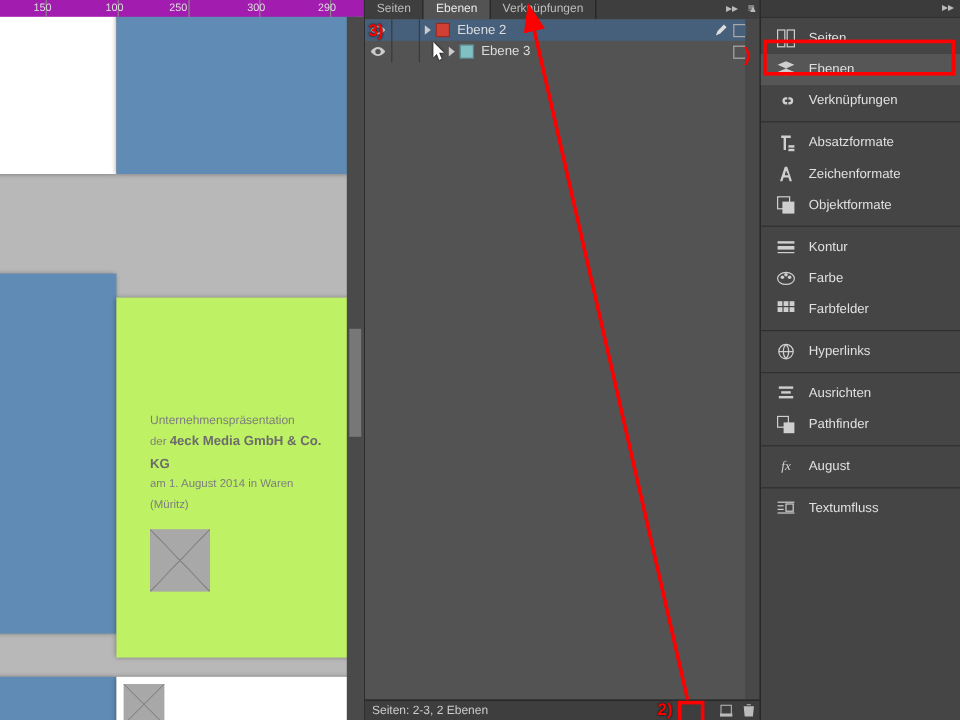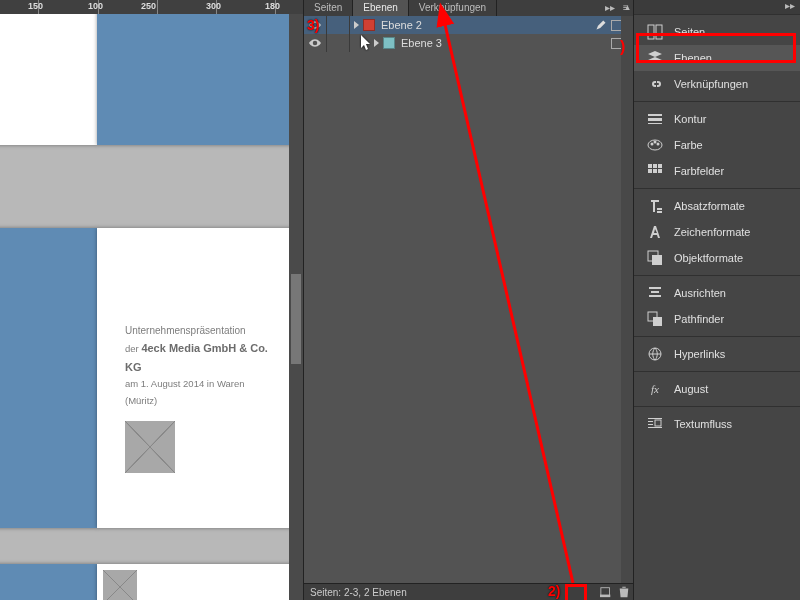--- a/index.html
+++ b/index.html
@@ -24,23 +24,22 @@
     position: relative;
     width: 303px;
     height: 600px;
     background: #b8b8b8;
     overflow: hidden;
   }
   .ruler-h {
     position: absolute;
     top: 0; left: 0; right: 0;
     height: 14px;
-    background: #404040;
+    background: #a21caf;
     z-index: 5;
-    font-weight: bold;
   }
   .tick { position:absolute; top:0; bottom:0; width:1px; background:#888; }
   .tick-label { position:absolute; top:1px; font-size:9px; color:#ddd; }
   .scrollbar-v {
     position: absolute;
     top: 14px; right: 0; bottom: 0;
     width: 14px;
     background: #4a4a4a;
     z-index: 5;
   }
@@ -62,21 +61,21 @@
     overflow:hidden;
   }
   
   .spread1 { top:-155px; left:-103px; }
   .spread1 .page-right {
     background:#5f8bb4;
   }
   
   .spread2 { top:228px; left:-103px; }
   .spread2 .page-left { background:#5f8bb4; }
-  .spread2 .page-right { background:#ffffff; color:#666; }
+  .spread2 .page-right { background:#bef264; color:#666;margin-top:20px; }
   .rp2-pad { padding:94px 28px 0 28px; font-size:9.5px; line-height:1.7; color:#7d7d7d;}
   .rp2-pad .l1 { font-size:10px; }
   .rp2-pad .l2 { color:#7d7d7d; }
   .rp2-pad .l2 b { color:#6c6c6c; font-size:11px; font-weight:600;}
   .rp2-pad .l3 b { color:#6b6b6b; font-size:12px; font-weight:700;}
   .rp2-pad .l4 { font-size:9.5px; }
   .img-placeholder {
     margin-top:12px;
     width:50px; height:52px; background:#a8a8a8;
     position:relative;
@@ -246,21 +245,21 @@
     <div class="ruler-h">
       <div class="tick" style="left:38px"></div>
         <div class="tick-label" style="left:28px">150</div>
       <div class="tick" style="left:98px"></div>
         <div class="tick-label" style="left:88px">100</div>
       <div class="tick" style="left:157px"></div>
         <div class="tick-label" style="left:141px">250</div>
       <div class="tick" style="left:216px"></div>
         <div class="tick-label" style="left:206px">300</div>
       <div class="tick" style="left:275px"></div>
-        <div class="tick-label" style="left:265px">180</div>
+        <div class="tick-label" style="left:265px">290</div>
     </div>
 
     <div class="scrollbar-v">
       <div class="thumb"></div>
     </div>
 
     <div class="spread spread1">
       <div class="page"></div>
       <div class="page page-right">
         
@@ -386,20 +385,50 @@
             </svg>
           </span>
         <span>Verknüpfungen</span>
       </div>
     </div>
 
     <div class="dock-group">
       <div class="dock-item">
         <span class="dicon">
             <svg width="16" height="16" viewBox="0 0 16 16">
+              <path d="M4 2h8v2H8v10H6V4H4V2z"></path>
+              <rect x="10" y="10" width="5" height="2"></rect>
+              <rect x="10" y="13" width="5" height="2"></rect>
+            </svg>
+          </span>
+        <span>Absatzformate</span>
+      </div>
+      <div class="dock-item">
+        <span class="dicon">
+            <svg width="16" height="16" viewBox="0 0 16 16">
+              <path d="M3 14L7 2h2l4 12h-2l-1-3H6l-1 3H3zm4-5h3L8 5 7 9z"></path>
+            </svg>
+          </span>
+        <span>Zeichenformate</span>
+      </div>
+      <div class="dock-item">
+        <span class="dicon">
+            <svg width="16" height="16" viewBox="0 0 16 16">
+              <rect x="1" y="1" width="10" height="10" fill="none" stroke="#cfcfcf"></rect>
+              <rect x="5" y="5" width="10" height="10" fill="#cfcfcf"></rect>
+            </svg>
+          </span>
+        <span>Objektformate</span>
+      </div>
+    </div>
+
+    <div class="dock-group">
+      <div class="dock-item">
+        <span class="dicon">
+            <svg width="16" height="16" viewBox="0 0 16 16">
               <rect x="1" y="3" width="14" height="2"></rect>
               <rect x="1" y="7" width="14" height="3"></rect>
               <rect x="1" y="12" width="14" height="1"></rect>
             </svg>
           </span>
         <span>Kontur</span>
       </div>
       <div class="dock-item">
         <span class="dicon">
             <svg width="16" height="16" viewBox="0 0 16 16">
@@ -423,43 +452,25 @@
             </svg>
           </span>
         <span>Farbfelder</span>
       </div>
     </div>
 
     <div class="dock-group">
       <div class="dock-item">
         <span class="dicon">
             <svg width="16" height="16" viewBox="0 0 16 16">
-              <path d="M4 2h8v2H8v10H6V4H4V2z"></path>
-              <rect x="10" y="10" width="5" height="2"></rect>
-              <rect x="10" y="13" width="5" height="2"></rect>
-            </svg>
-          </span>
-        <span>Absatzformate</span>
-      </div>
-      <div class="dock-item">
-        <span class="dicon">
-            <svg width="16" height="16" viewBox="0 0 16 16">
-              <path d="M3 14L7 2h2l4 12h-2l-1-3H6l-1 3H3zm4-5h3L8 5 7 9z"></path>
-            </svg>
-          </span>
-        <span>Zeichenformate</span>
-      </div>
-      <div class="dock-item">
-        <span class="dicon">
-            <svg width="16" height="16" viewBox="0 0 16 16">
-              <rect x="1" y="1" width="10" height="10" fill="none" stroke="#cfcfcf"></rect>
-              <rect x="5" y="5" width="10" height="10" fill="#cfcfcf"></rect>
-            </svg>
-          </span>
-        <span>Objektformate</span>
+              <circle cx="8" cy="8" r="6" fill="none" stroke="#cfcfcf"></circle>
+              <path d="M2 8h12M8 2c3 3 3 9 0 12M8 2c-3 3-3 9 0 12" fill="none" stroke="#cfcfcf"></path>
+            </svg>
+          </span>
+        <span>Hyperlinks</span>
       </div>
     </div>
 
     <div class="dock-group">
       <div class="dock-item">
         <span class="dicon">
             <svg width="16" height="16" viewBox="0 0 16 16">
               <rect x="2" y="2" width="12" height="2"></rect>
               <rect x="4" y="6" width="8" height="2"></rect>
               <rect x="2" y="10" width="12" height="2"></rect>
@@ -468,32 +479,20 @@
         <span>Ausrichten</span>
       </div>
       <div class="dock-item">
         <span class="dicon">
             <svg width="16" height="16" viewBox="0 0 16 16">
               <rect x="1" y="1" width="9" height="9" fill="none" stroke="#cfcfcf"></rect>
               <rect x="6" y="6" width="9" height="9" fill="#cfcfcf"></rect>
             </svg>
           </span>
         <span>Pathfinder</span>
-      </div>
-    </div>
-
-    <div class="dock-group">
-      <div class="dock-item">
-        <span class="dicon">
-            <svg width="16" height="16" viewBox="0 0 16 16">
-              <circle cx="8" cy="8" r="6" fill="none" stroke="#cfcfcf"></circle>
-              <path d="M2 8h12M8 2c3 3 3 9 0 12M8 2c-3 3-3 9 0 12" fill="none" stroke="#cfcfcf"></path>
-            </svg>
-          </span>
-        <span>Hyperlinks</span>
       </div>
     </div>
 
     <div class="dock-group">
       <div class="dock-item">
         <span class="dicon" style="font-style:italic;color:#cfcfcf;font-family:Georgia;">fx</span>
         <span>August</span>
       </div>
     </div>
 

